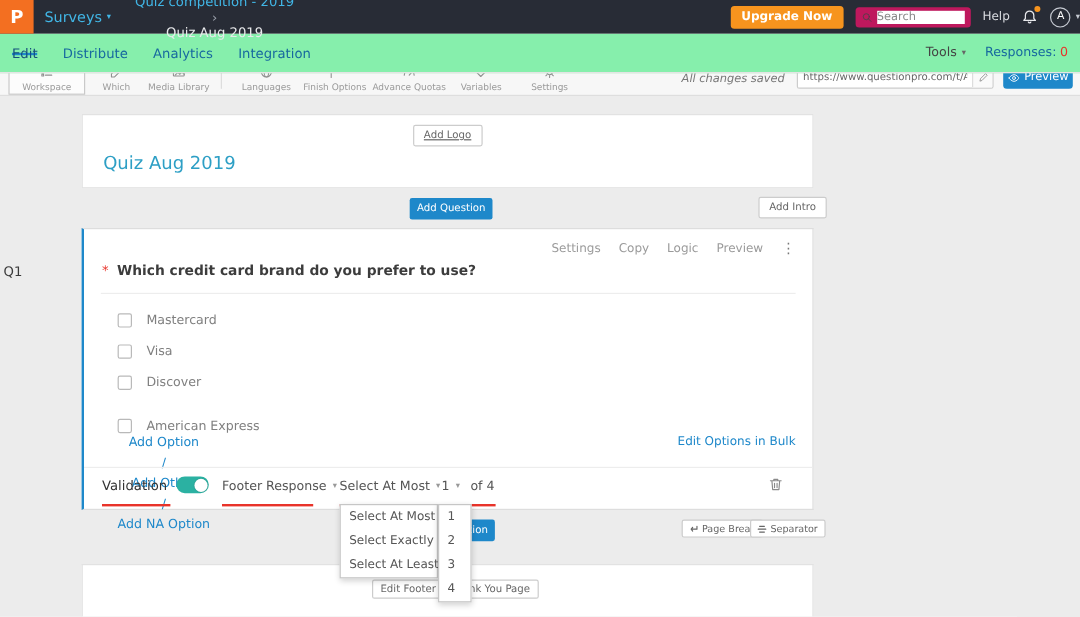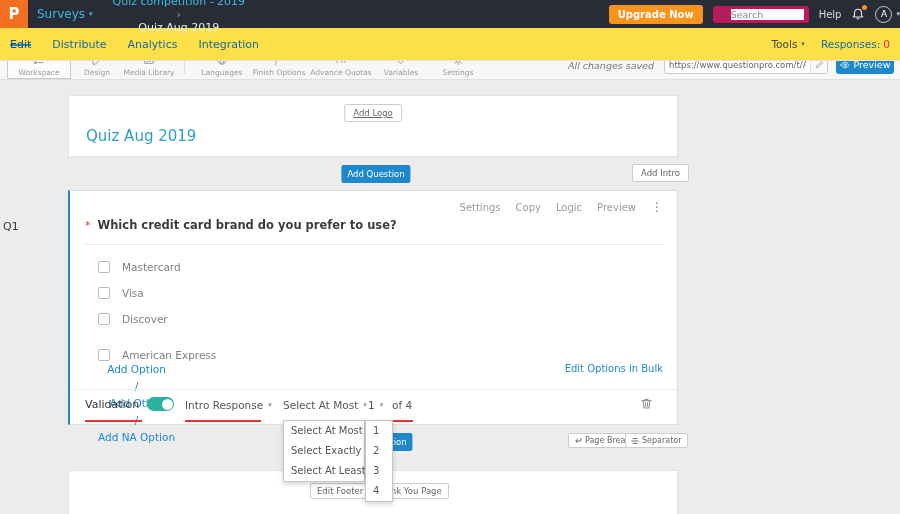--- a/index.html
+++ b/index.html
@@ -20,21 +20,21 @@
   .search { background:#be185d; border-radius:3px; height:17px; width:96px; display:flex; align-items:center; padding:0 5px; gap:4px; }
   .search input { border:none; outline:none; font-size:9.5px; width:100%; color:#333; font-family:inherit; }
   .search input::placeholder { color:#888; }
   .help { color:#d9dbe0; font-size:10px; cursor:pointer; }
   .bell { position:relative; color:#e8e9ec; display:flex; cursor:pointer; }
   .bell .badge { position:absolute; top:-2px; right:-2px; width:5px; height:5px; border-radius:50%; background:#f7941e; }
   .avatar-wrap { display:flex; align-items:center; gap:4px; color:#c6cad2; cursor:pointer; }
   .avatar { width:17px; height:17px; border:1px solid #c6cad2; border-radius:50%; color:#fff; font-size:9px; display:flex; align-items:center; justify-content:center; }
 
   
-  .navbar { position:absolute; top:28px; left:0; right:0; height:22px; background:#fde047; border-bottom:1px solid #e4e4e4; display:flex; align-items:stretch; font-size:11px; padding:16px 8px; z-index:29;text-align:right; }
+  .navbar { position:absolute; top:28px; left:0; right:0; height:22px; background:#86efac; border-bottom:1px solid #e4e4e4; display:flex; align-items:stretch; font-size:11px; padding:16px 8px; z-index:29;text-align:right; }
   .tabs { display:flex; gap:21px; margin-left:2px; }
   .tab { color:#17699f; display:flex; align-items:center; border-bottom:2px solid transparent; cursor:pointer; }
   .tab.active { color:#154f7d; border-bottom-color:#1e88ca; }
   .nav-right { margin-left:auto; display:flex; align-items:center; gap:16px; font-size:10.5px; padding-right:2px; }
   .tools { color:#444; display:flex; align-items:center; gap:4px; cursor:pointer; }
   .tools .caret { color:#666; }
   .responses { display:flex; gap:3px; }
   .resp-label { color:#17699f; }
   .resp-count { color:#e8332a; }
 
@@ -178,21 +178,21 @@
     <div class="titem active ti-workspace">
       <svg class="ic" width="12" height="12" viewBox="0 0 16 16">
           <path d="M2.5 3.5h2v2h-2zM2.5 7h2v2h-2zM2.5 10.5h2v2h-2zM6.5 4.5h7M6.5 8h7M6.5 11.5h7"></path>
         </svg>
       <span class="tlabel">Workspace</span>
     </div>
     <div class="titem ti-design">
       <svg class="ic" width="12" height="12" viewBox="0 0 16 16">
           <path d="M9.5 3l3.5 3.5-7 7H2.5V10zM8 4.5l3.5 3.5"></path>
         </svg>
-      <span class="tlabel">Design</span>
+      <span class="tlabel">Which</span>
     </div>
     <div class="titem ti-media">
       <svg class="ic" width="12" height="12" viewBox="0 0 16 16">
           <rect x="2" y="3.5" width="12" height="9" rx="1"></rect>
           <circle cx="5.5" cy="6.5" r="1.1"></circle>
           <path d="M4 11.5l3-3 2 2 2.5-2.5 2.5 2.5"></path>
         </svg>
       <span class="tlabel">Media Library</span>
     </div>
     <div class="tb-divider"></div>
@@ -299,21 +299,21 @@
         <span class="lnk">Add NA Option</span>
       </div>
       <span class="bulk">Edit Options in Bulk</span>
       <div class="q-div2"></div>
 
       <span class="val-label">Validation</span>
       <span class="toggle" role="switch" aria-checked="true">
           <span class="knob"></span>
         </span>
       <span class="dd-trigger t-force">
-        <span>Intro Response</span>
+        <span>Footer Response</span>
         <span class="caret">▾</span>
       </span>
       <span class="dd-trigger t-rule">
         <span>Select At Most</span>
         <span class="caret">▾</span>
       </span>
       <span class="dd-trigger t-count">
         <span>1</span>
         <span class="caret">▾</span>
       </span>

